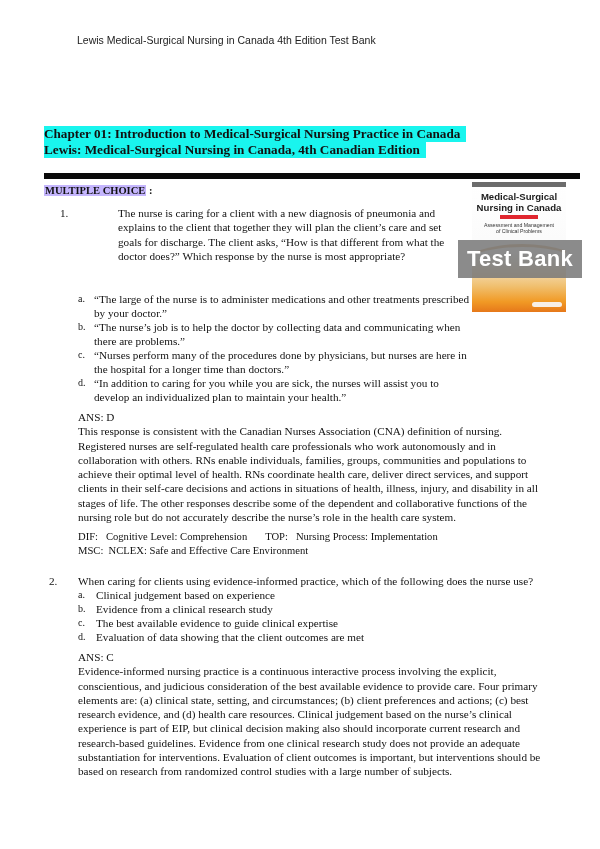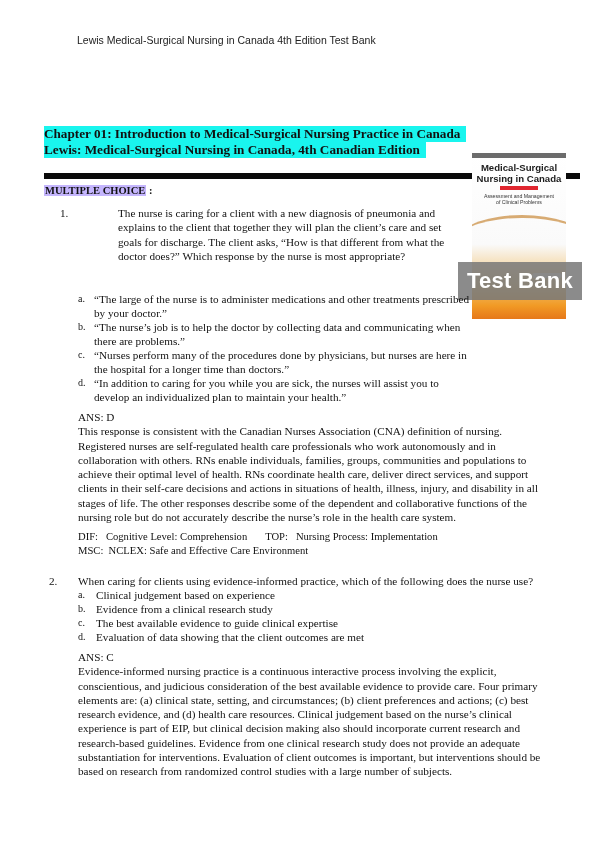--- a/index.html
+++ b/index.html
@@ -20,27 +20,27 @@
   .q { position: absolute; font-size: 11.2px; line-height: 14.3px; }
   .q .num { position: absolute; left: 0; }
   .q .txt { position: absolute; }
 
   .opt { position: absolute; font-size: 11.2px; line-height: 14.3px; }
   .opt .lbl { position: absolute; left: 0; font-size: 10px; }
   .opt .t { position: absolute; left: 16px; width: 460px; }
 
   .para { position: absolute; font-size: 11.2px; line-height: 14.3px; }
 
-  .cover { position: absolute; left: 472px; top: 153px; width: 94px; height: 166px; background: linear-gradient(180deg,#ffffff 0%, #fafafa 55%, #f0c070 80%, #f19a25 92%, #e6781a 100%); overflow: hidden; }
+  .cover { position: absolute; left: 472px; top: 182px; width: 94px; height: 130px; background: linear-gradient(180deg,#ffffff 0%, #fafafa 55%, #f0c070 80%, #f19a25 92%, #e6781a 100%); overflow: hidden; }
   .cover .bar { position: absolute; left: 0; top: 0; width: 94px; height: 5px; background: #6c6c6c; }
   .cover .title { position: absolute; left: 0; width: 94px; top: 10px; text-align: center; font-size: 9.6px; font-weight: bold; line-height: 10.5px; color: #1c1c1c; }
   .cover .red { position: absolute; left: 28px; top: 33px; width: 38px; height: 4px; background: #e0262f; }
   .cover .sub { position: absolute; left: 0; width: 94px; top: 40px; text-align: center; font-size: 5.2px; line-height: 6px; color: #333; }
   .cover .swoosh { position: absolute; left: -10px; top: 62px; width: 120px; height: 40px; border-radius: 50%; border-top: 3px solid #c98a3a; opacity: .7; }
-  .tb { position: absolute; left: 458px; top: 240px; width: 124px; height: 38px; background: rgba(120,120,120,0.86); color: #ffffff; font-size: 22px; font-weight: bold; text-align: center; line-height: 38px; letter-spacing: 0.3px; margin-top: 22px; }
+  .tb { position: absolute; left: 458px; top: 240px; width: 124px; height: 38px; background: rgba(120,120,120,0.86); color: #ffffff; font-size: 22px; font-weight: bold; text-align: center; line-height: 38px; letter-spacing: 0.3px; }
   .cover .pill { position: absolute; left: 60px; top: 120px; width: 30px; height: 5px; border-radius: 3px; background: #f7efe6; }
 </style>
 </head>
 <body>
 
 <div class="header sans">Lewis Medical-Surgical Nursing in Canada 4th Edition Test Bank</div>
 
 <div class="chapter serif">
   <span>Chapter 01: Introduction to Medical-Surgical Nursing Practice in Canada</span><br>
   <span>Lewis: Medical-Surgical Nursing in Canada, 4th Canadian Edition</span>

